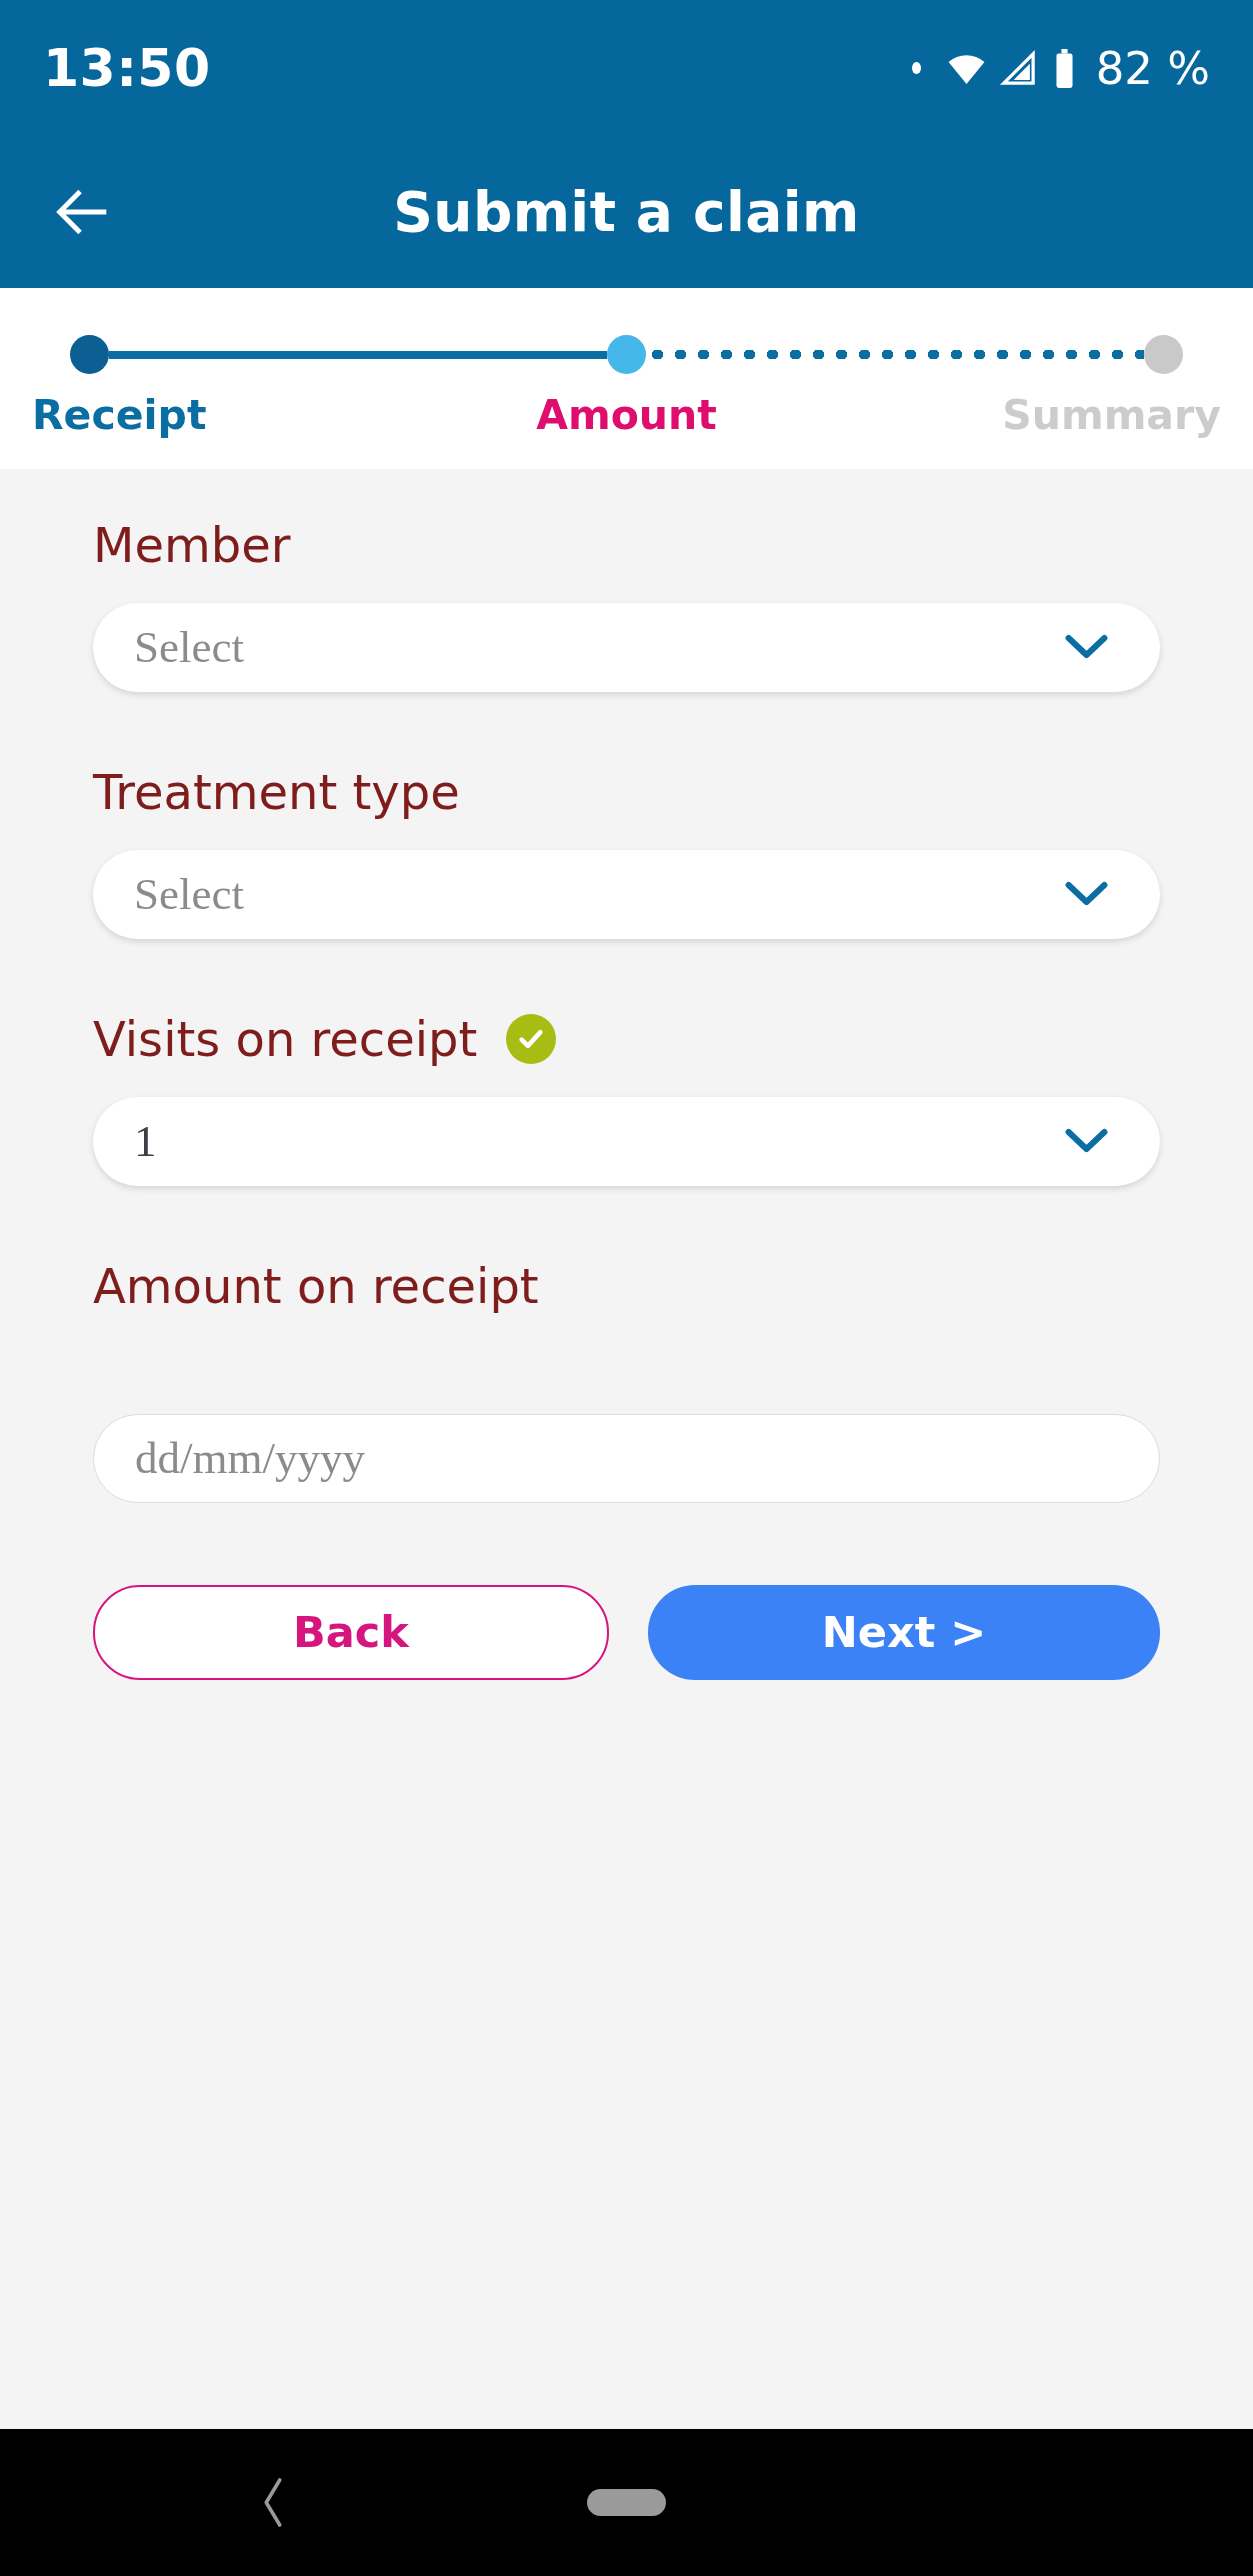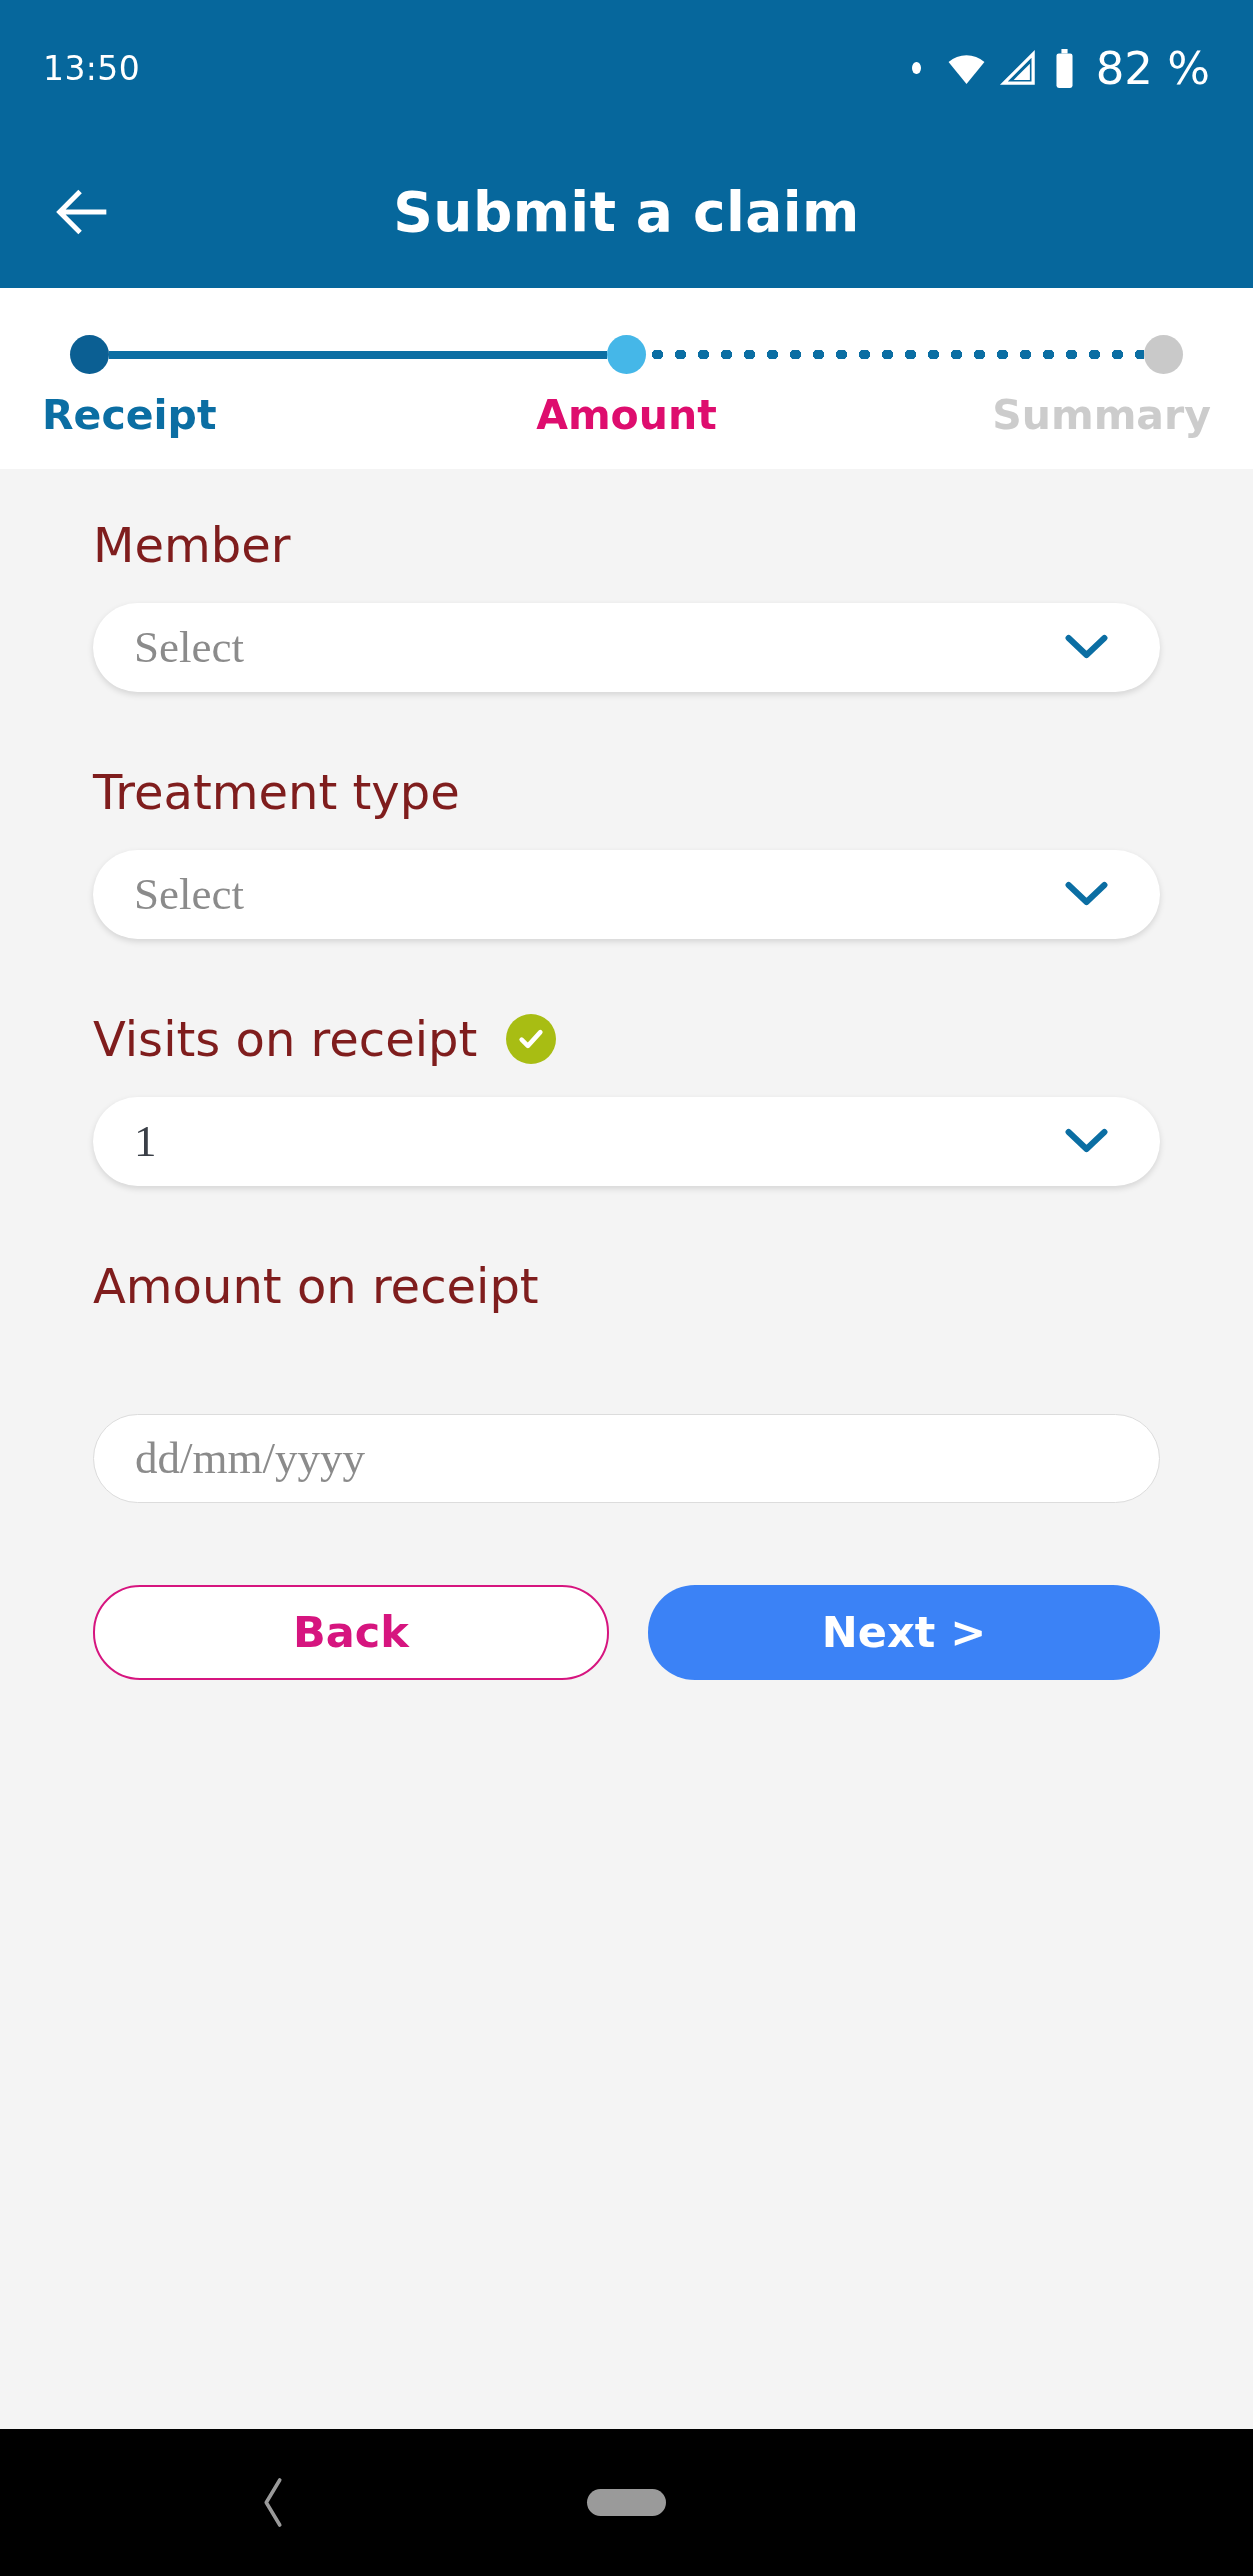--- a/index.html
+++ b/index.html
@@ -28,24 +28,24 @@
     background: #06679c;
     display: flex;
     align-items: center;
     justify-content: space-between;
     padding: 0 43px 0 43px;
     box-sizing: border-box;
     flex: 0 0 auto;
   }
   .status-time {
     color: #ffffff;
-    font-size: 33px;
+    font-size: 52px;
     letter-spacing: 0.4px;
     font-family: "DejaVu Sans", sans-serif;
-    font-weight: 400;
+    font-weight: 700;
     text-align: center;
   }
   .status-right {
     display: flex;
     align-items: center;
     gap: 12.5px;
   }
   .status-dot {
     width: 9px;
     height: 12.5px;
@@ -125,21 +125,21 @@
     border-radius: 50%;
     z-index: 2;
   }
   .node.done   { width: 39px; height: 39px; background: #0b5f93; }
   .node.active { width: 39px; height: 39px; background: #45b7e8; }
   .node.todo   { width: 39px; height: 39px; background: #c9c9c9; }
 
   .stepper-labels {
     display: flex;
     margin: 12.5px 0 0 0;
-    padding: 0 19px;
+    padding: 0 9px;
     box-sizing: border-box;
   }
   .stepper-labels > div { font-size: 41px; font-weight: 700; font-family: "DejaVu Sans", sans-serif; }
   .lbl-receipt { flex: 0 0 auto; width: 33%; text-align: left;   color: #0b6ea3; padding-left: 23px; box-sizing: border-box;}
   .lbl-details { flex: 0 0 auto; width: 34%; text-align: center; color: #de0d6e; }
   .lbl-summary { flex: 0 0 auto; width: 33%; text-align: right;  color: #cccccc; padding-right: 23px; box-sizing: border-box;}
 
   
   .content {
     flex: 1 1 auto;

